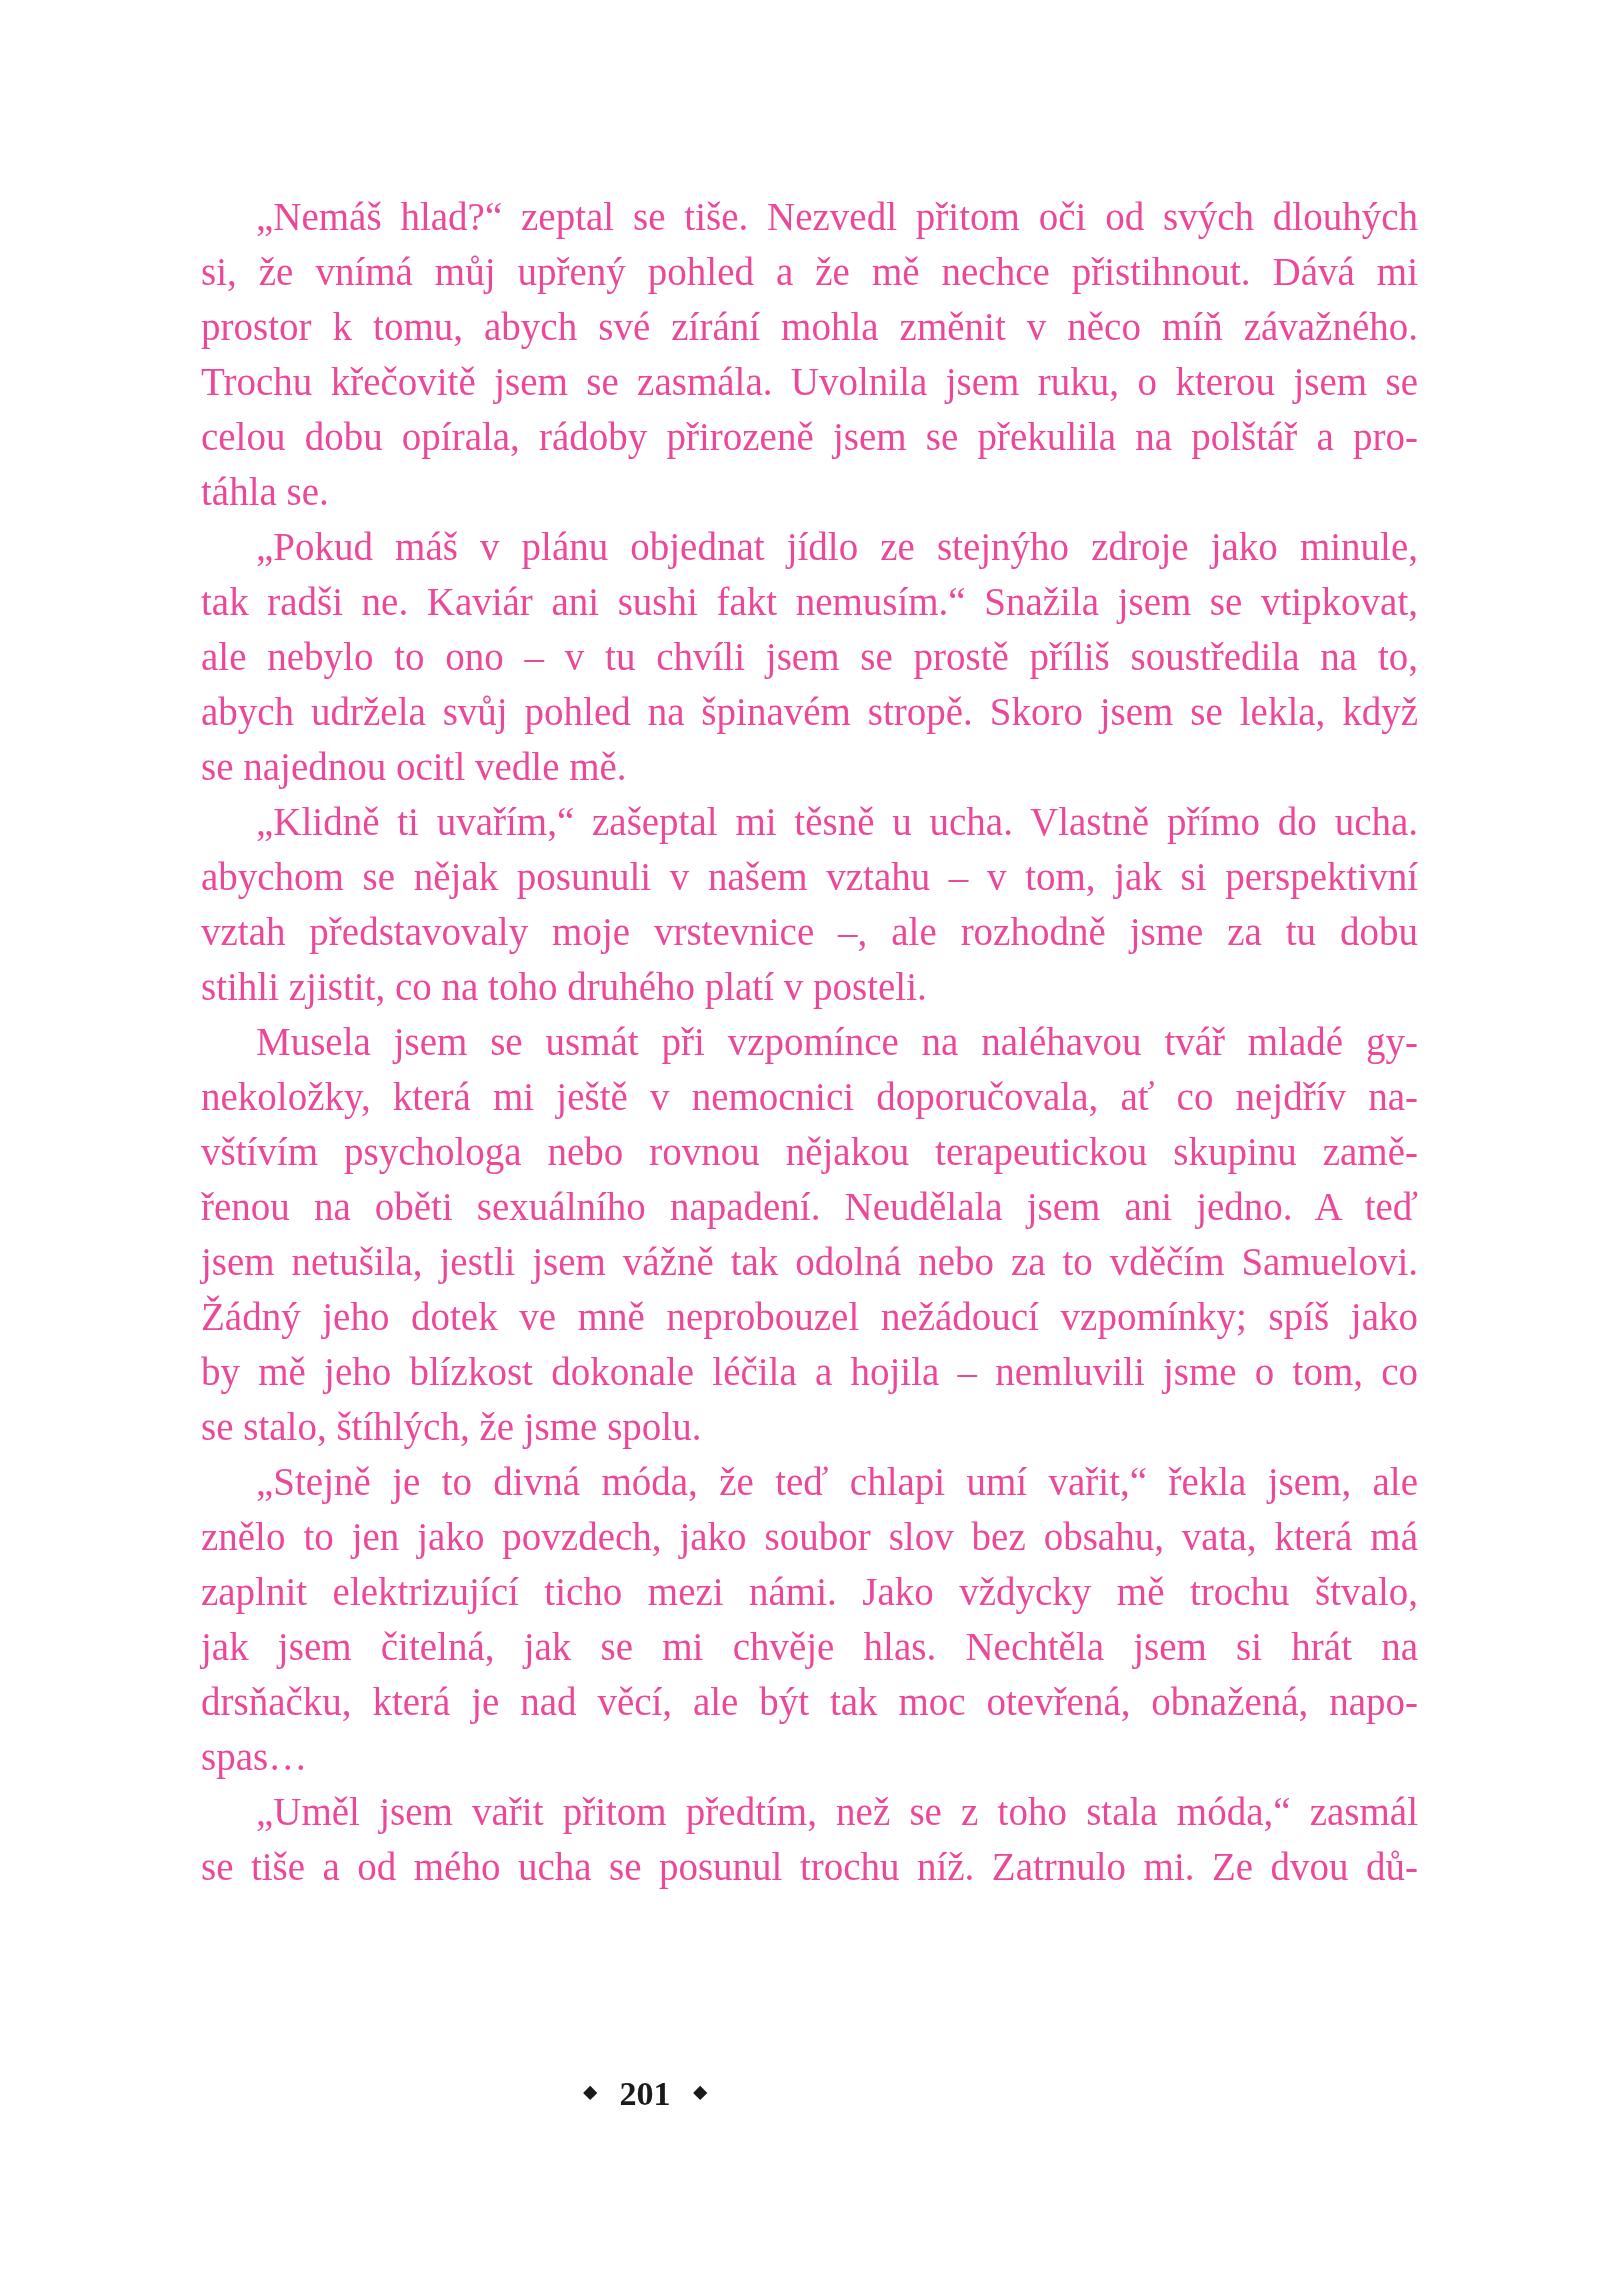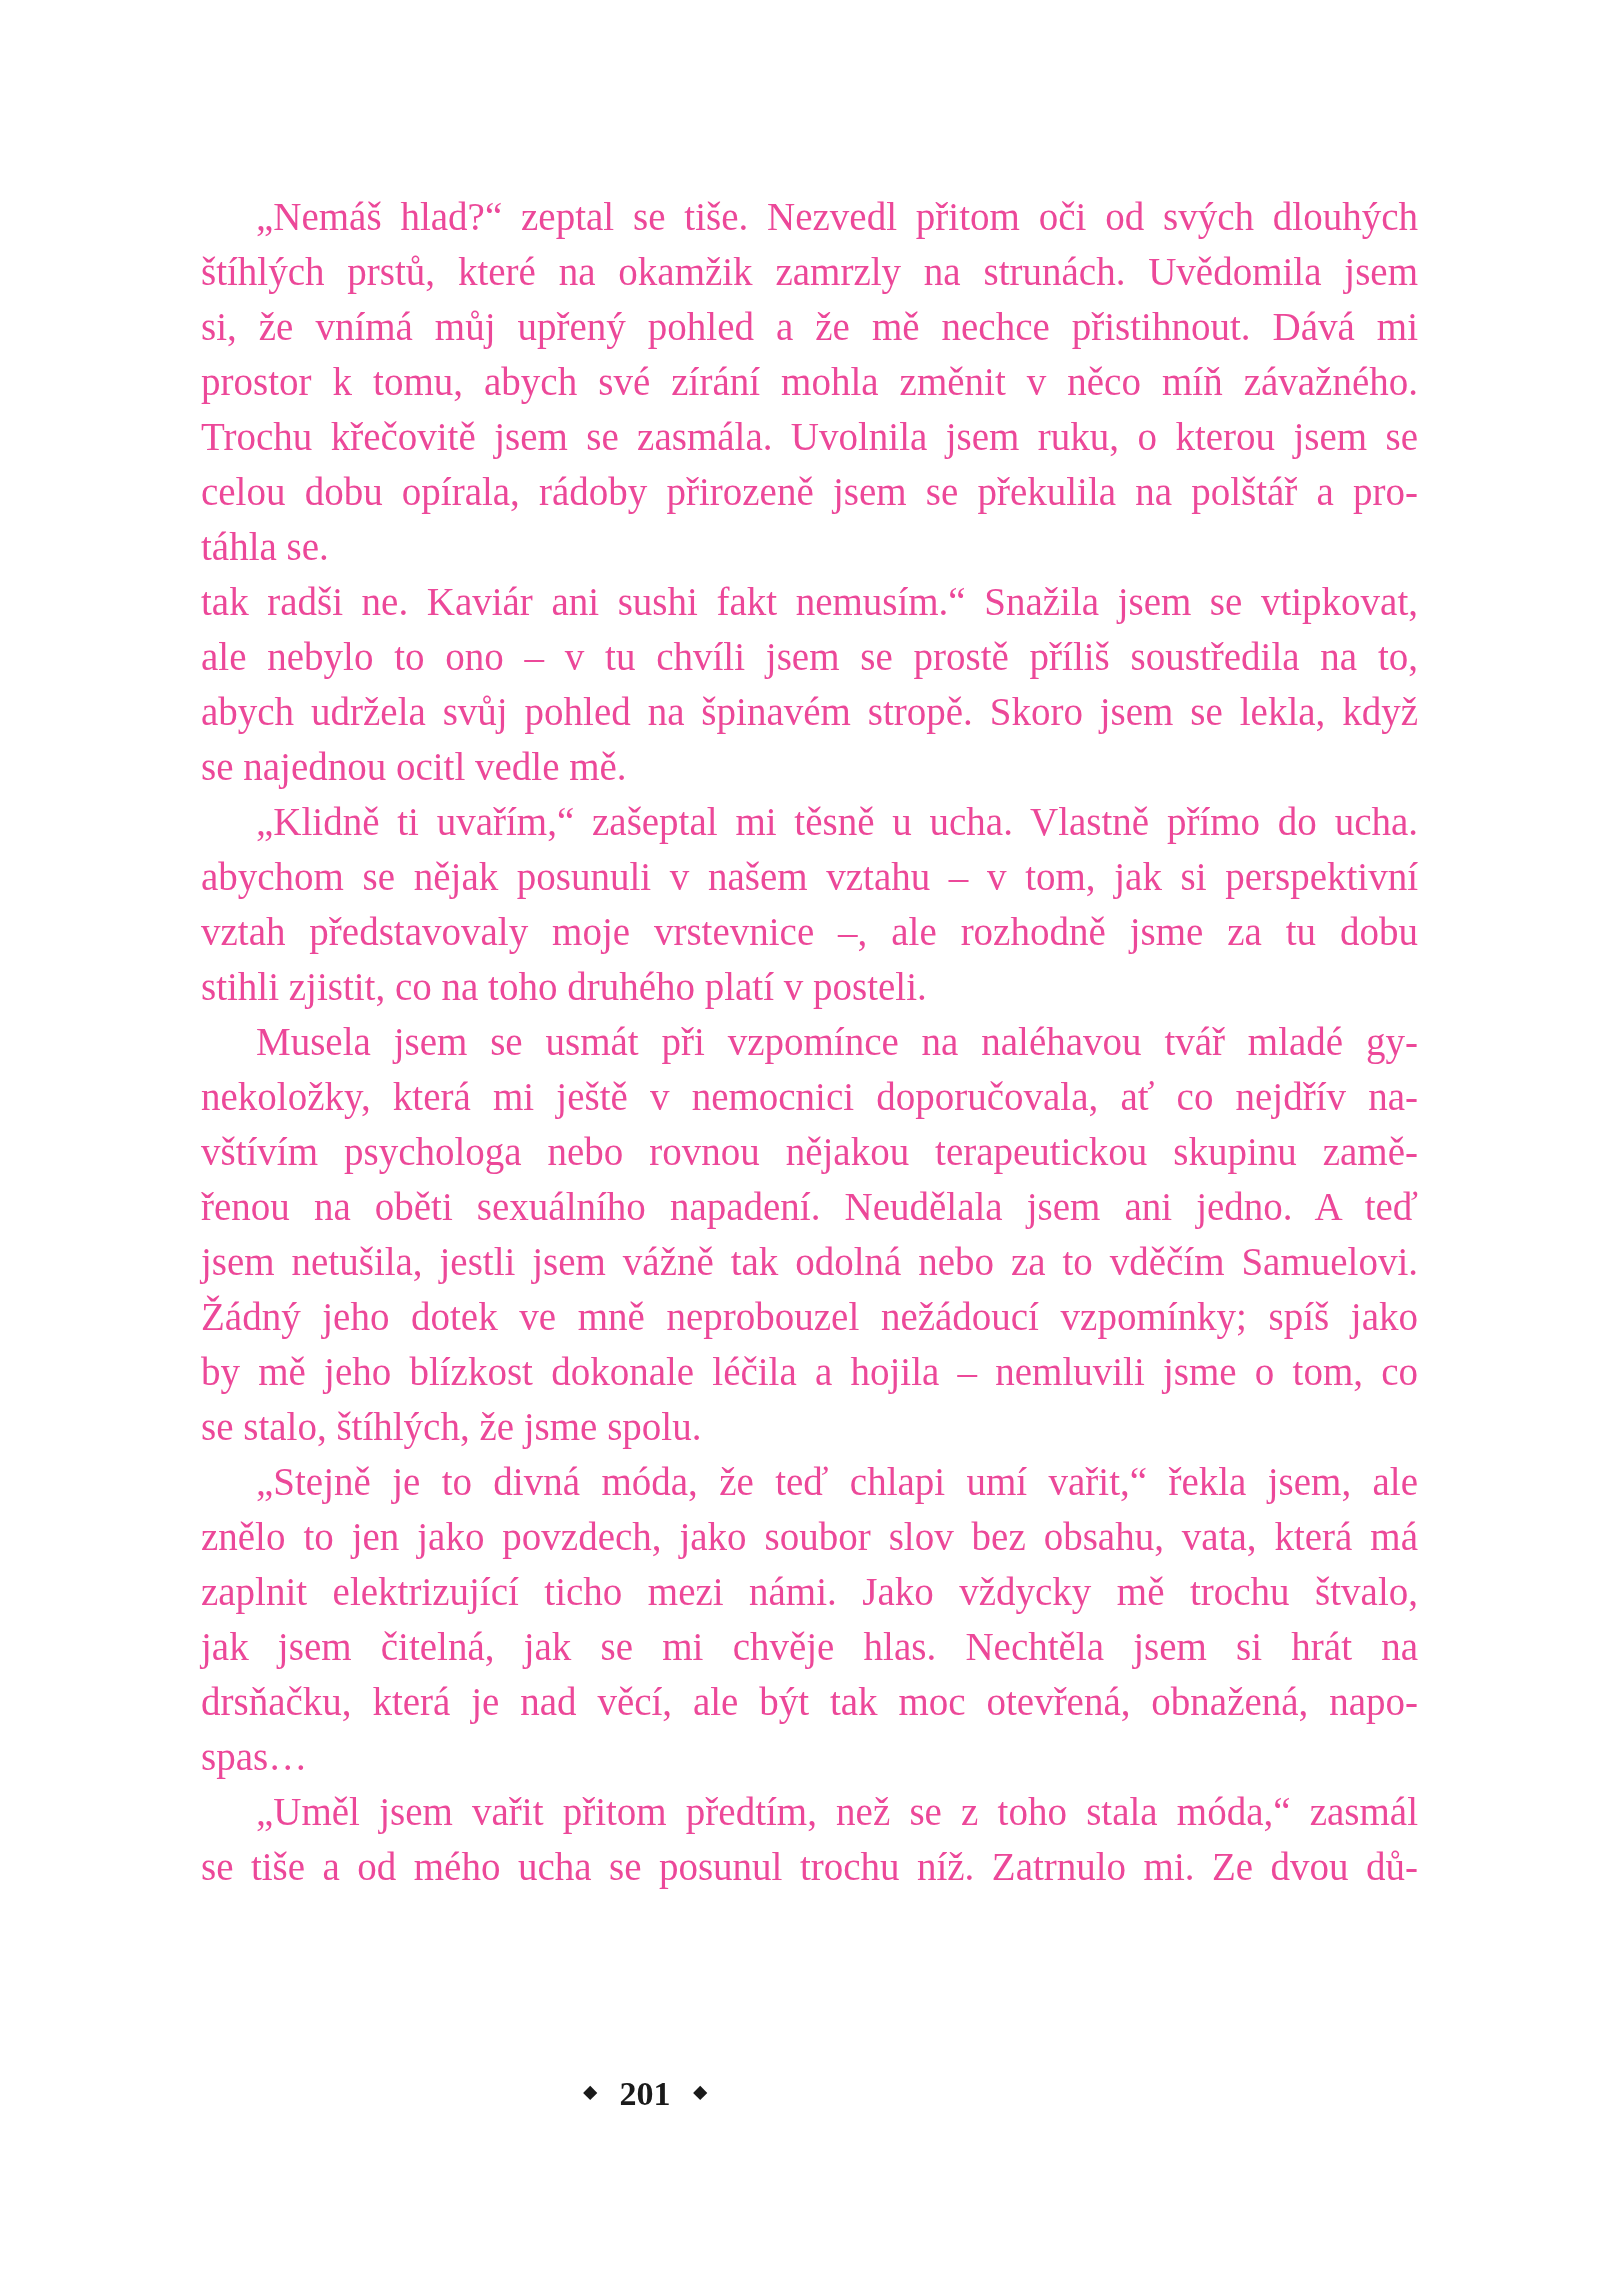--- a/index.html
+++ b/index.html
@@ -69,29 +69,29 @@
     }
   </style>
 </head>
 <body>
 
 <div class="page">
   <div class="text-block">
 
     <div>
       <span class="line indent">„Nemáš hlad?“ zeptal se tiše. Nezvedl přitom oči od svých dlouhých</span>
-      <span class="line">štíhlých prstů, které na okamžik zamrzly na strunách. Uvědomila jsem</span>
       <span class="line">si, že vnímá můj upřený pohled a že mě nechce přistihnout. Dává mi</span>
       <span class="line">prostor k tomu, abych své zírání mohla změnit v něco míň závažného.</span>
       <span class="line">Trochu křečovitě jsem se zasmála. Uvolnila jsem ruku, o kterou jsem se</span>
       <span class="line">celou dobu opírala, rádoby přirozeně jsem se překulila na polštář a pro-</span>
       <span class="line last">táhla se.</span>
     </div>
 
     <div>
+      <span class="line indent">„Pokud máš v plánu objednat jídlo ze stejnýho zdroje jako minule,</span>
       <span class="line">tak radši ne. Kaviár ani sushi fakt nemusím.“ Snažila jsem se vtipkovat,</span>
       <span class="line">ale nebylo to ono – v tu chvíli jsem se prostě příliš soustředila na to,</span>
       <span class="line">abych udržela svůj pohled na špinavém stropě. Skoro jsem se lekla, když</span>
       <span class="line last">se najednou ocitl vedle mě.</span>
     </div>
 
     <div>
       <span class="line indent">„Klidně ti uvařím,“ zašeptal mi těsně u ucha. Vlastně přímo do ucha.</span>
       <span class="line">abychom se nějak posunuli v našem vztahu – v tom, jak si perspektivní</span>
       <span class="line">vztah představovaly moje vrstevnice –, ale rozhodně jsme za tu dobu</span>

